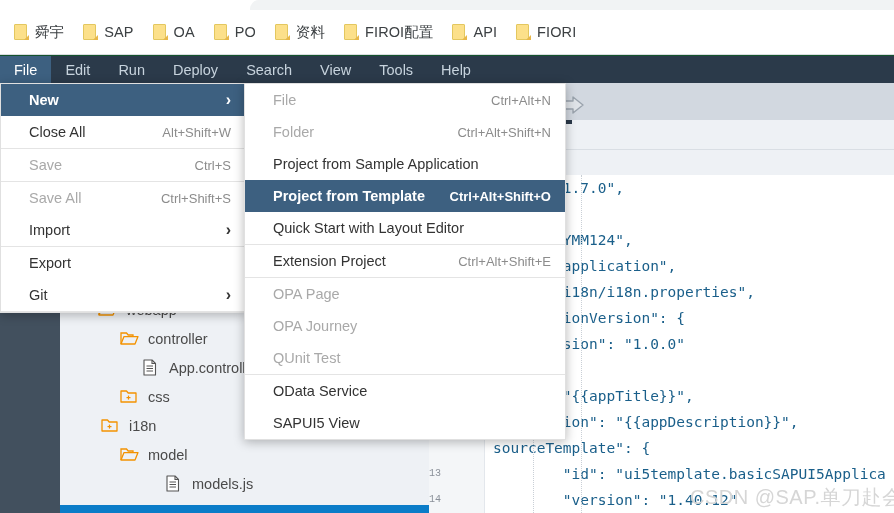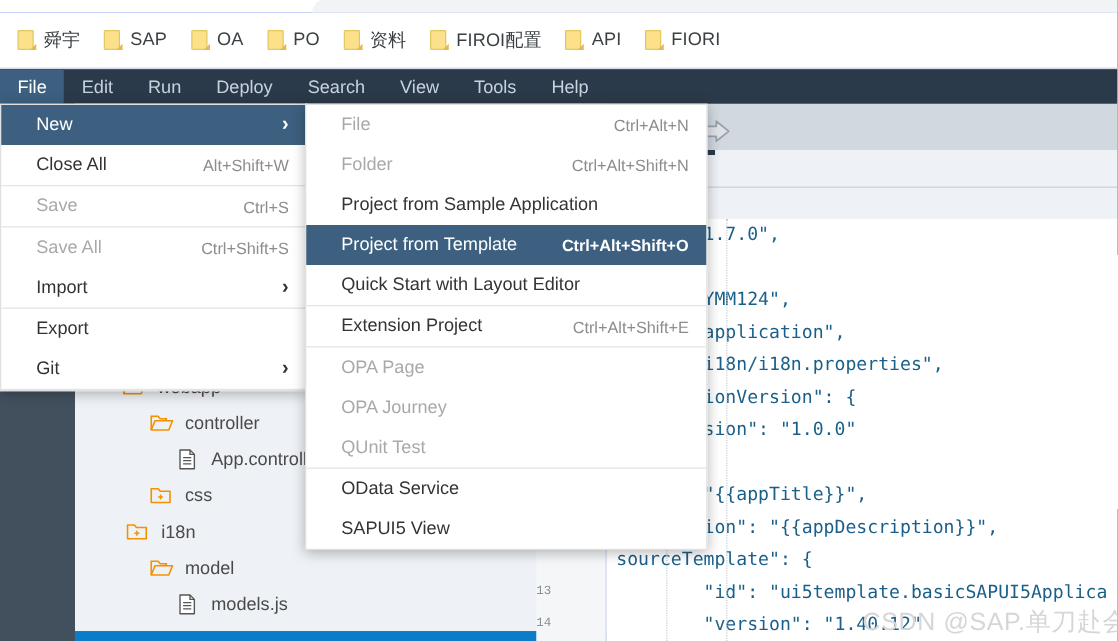--- a/index.html
+++ b/index.html
@@ -9,21 +9,21 @@
   }
   body {
     font-family: "Liberation Sans", sans-serif;
     -webkit-font-smoothing: antialiased;
   }
   #app {
     position: relative;
     width: 894px;
     height: 513px;
     overflow: hidden;
-    background: #1d4ed8;
+    background: #14532d;
   }
 
   
   .browser-top {
     position: absolute;
     left: 0; top: 0;
     width: 894px; height: 10px;
     background: #ffffff;
   }
   .browser-top .tab-shape {
@@ -266,21 +266,21 @@
     cursor: default;
   }
   .mrow .mlabel { flex: 1 1 auto; }
   .mrow .mkey {
     flex: none;
     margin-left: 24px;
     color: #8c8c8c;
     font-size: 13px;
   }
   .mrow.sel .mkey { color: #ffffff; font-weight: bold; }
-  .mrow.sel .mlabel { font-weight: normal; }
+  .mrow.sel .mlabel { font-weight: bold; }
   .mrow .chev {
     flex: none;
     margin-left: 20px;
     font-size: 16px;
     font-weight: bold;
     color: #333;
   }
   .mrow.sel .chev { color: #ffffff; }
   .msep {
     height: 1px;
@@ -410,21 +410,21 @@
         </div>
         <div class="tree-row" style="padding-left: 60px;">
           <span class="folder-icon">
             <svg width="19" height="15" viewBox="0 0 19 15">
               <path d="M1 13 L1 2 L6.5 2 L8.2 4 L13 4 L13 5.6" fill="none" stroke="#f39200" stroke-width="1.3"></path>
               <path d="M4 5.6 L18 5.6 L15 13 L1 13 Z" fill="none" stroke="#f39200" stroke-width="1.3" stroke-linejoin="round"></path>
             </svg>
           </span>
           <span>model</span>
         </div>
-        <div class="tree-row" style="padding-left: 82px;">
+        <div class="tree-row" style="padding-left: 82px; margin-left: 23px;">
           <span class="file-icon"><svg width="16" height="17" viewBox="0 0 16 17">
               <path d="M2 1 L10 1 L13.5 4.5 L13.5 16 L2 16 Z" fill="#fff" stroke="#555" stroke-width="1.1" stroke-linejoin="round"></path>
               <path d="M10 1 L10 4.5 L13.5 4.5" fill="none" stroke="#555" stroke-width="1.1"></path>
               <line x1="4.5" y1="7" x2="11" y2="7" stroke="#555" stroke-width="1"></line>
               <line x1="4.5" y1="9.5" x2="11" y2="9.5" stroke="#555" stroke-width="1"></line>
               <line x1="4.5" y1="12" x2="11" y2="12" stroke="#555" stroke-width="1"></line>
             </svg></span>
           <span>models.js</span>
         </div>
       </div>

